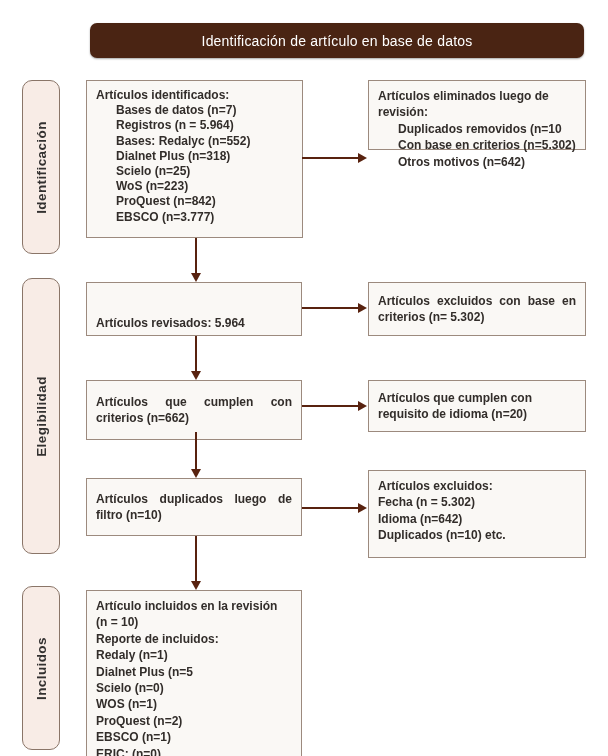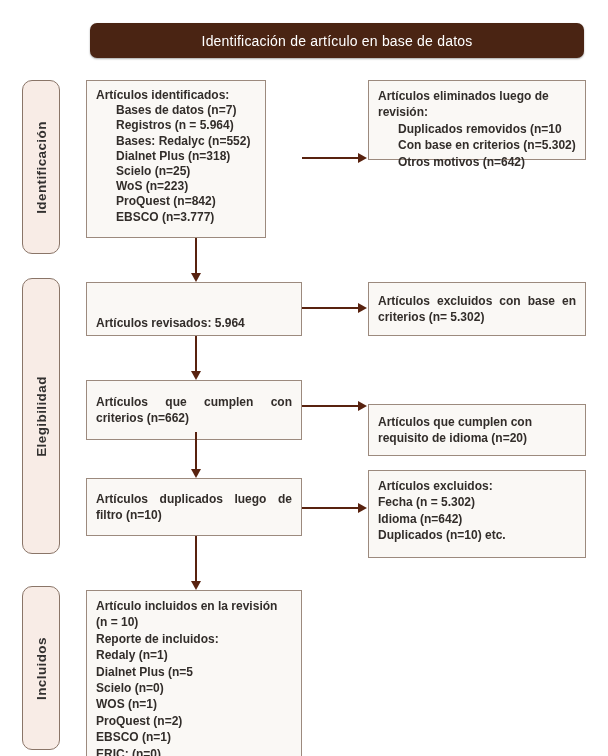--- a/index.html
+++ b/index.html
@@ -56,21 +56,21 @@
   <div class="stage" style="top:80px;height:172px;">
     <span>Identificación</span>
   </div>
   <div class="stage" style="top:278px;height:274px;">
     <span>Elegibilidad</span>
   </div>
   <div class="stage" style="top:586px;height:162px;">
     <span>Incluidos</span>
   </div>
 
-  <div class="box pad" style="left:86px;top:80px;width:180px;height:158px;">
+  <div class="box pad" style="left:86px;top:80px;width:217px;height:158px;">
     <div class="line">Artículos identificados:</div>
     <div class="line indent">Bases de datos (n=7)</div>
     <div class="line indent">Registros (n = 5.964)</div>
     <div class="line indent">Bases: Redalyc (n=552)</div>
     <div class="line indent">Dialnet Plus (n=318)</div>
     <div class="line indent">Scielo (n=25)</div>
     <div class="line indent">WoS (n=223)</div>
     <div class="line indent">ProQuest (n=842)</div>
     <div class="line indent">EBSCO (n=3.777)</div>
   </div>
@@ -92,32 +92,32 @@
     <div class="line lg">Reporte de incluidos:</div>
     <div class="line lg">Redaly (n=1)</div>
     <div class="line lg">Dialnet Plus (n=5</div>
     <div class="line lg">Scielo (n=0)</div>
     <div class="line lg">WOS (n=1)</div>
     <div class="line lg">ProQuest (n=2)</div>
     <div class="line lg">EBSCO (n=1)</div>
     <div class="line lg">ERIC: (n=0)</div>
   </div>
 
-  <div class="box pad" style="left:368px;top:80px;width:218px;height:80px;">
+  <div class="box pad" style="left:368px;top:80px;width:218px;height:70px;">
     <div class="line lg">Artículos eliminados luego de revisión:</div>
     <div class="line lg indent">Duplicados removidos (n=10</div>
     <div class="line lg indent">Con base en criterios (n=5.302)</div>
     <div class="line lg indent">Otros motivos (n=642)</div>
   </div>
 
   <div class="box vcenter" style="left:368px;top:282px;width:218px;height:54px;">
     <div class="line lg justify">Artículos excluidos con base en criterios (n= 5.302)</div>
   </div>
 
-  <div class="box vcenter" style="left:368px;top:380px;width:218px;height:52px;margin-top:24px;">
+  <div class="box vcenter" style="left:368px;top:380px;width:218px;height:52px;">
     <div class="line lg">Artículos que cumplen con requisito de idioma (n=20)</div>
   </div>
 
   <div class="box pad" style="left:368px;top:470px;width:218px;height:88px;">
     <div class="line lg">Artículos excluidos:</div>
     <div class="line lg">Fecha (n = 5.302)</div>
     <div class="line lg">Idioma (n=642)</div>
     <div class="line lg">Duplicados (n=10) etc.</div>
   </div>
 

